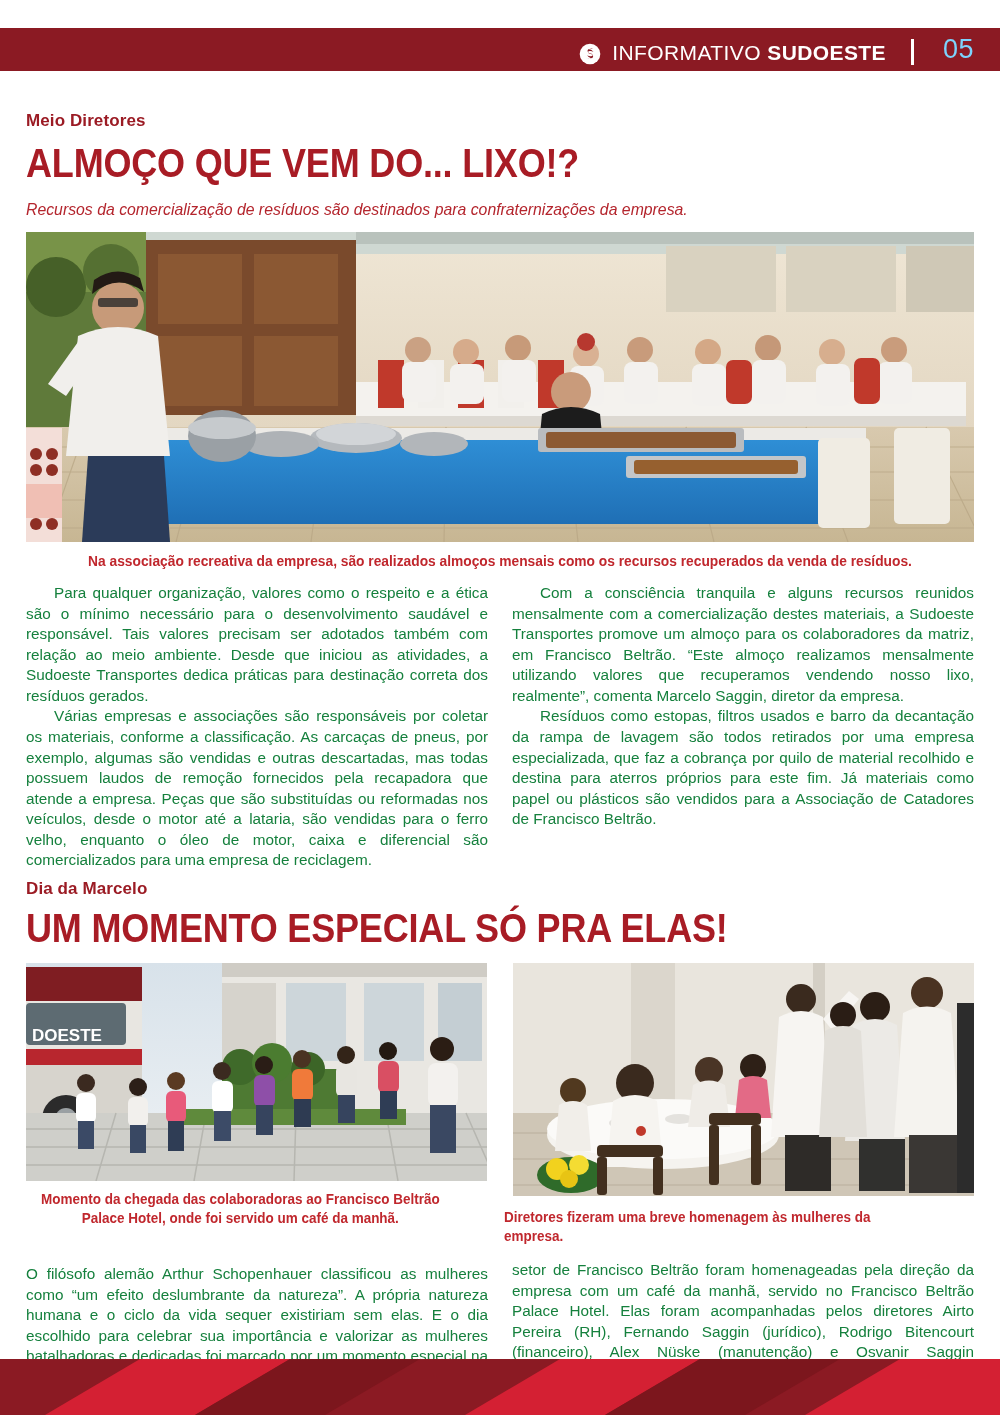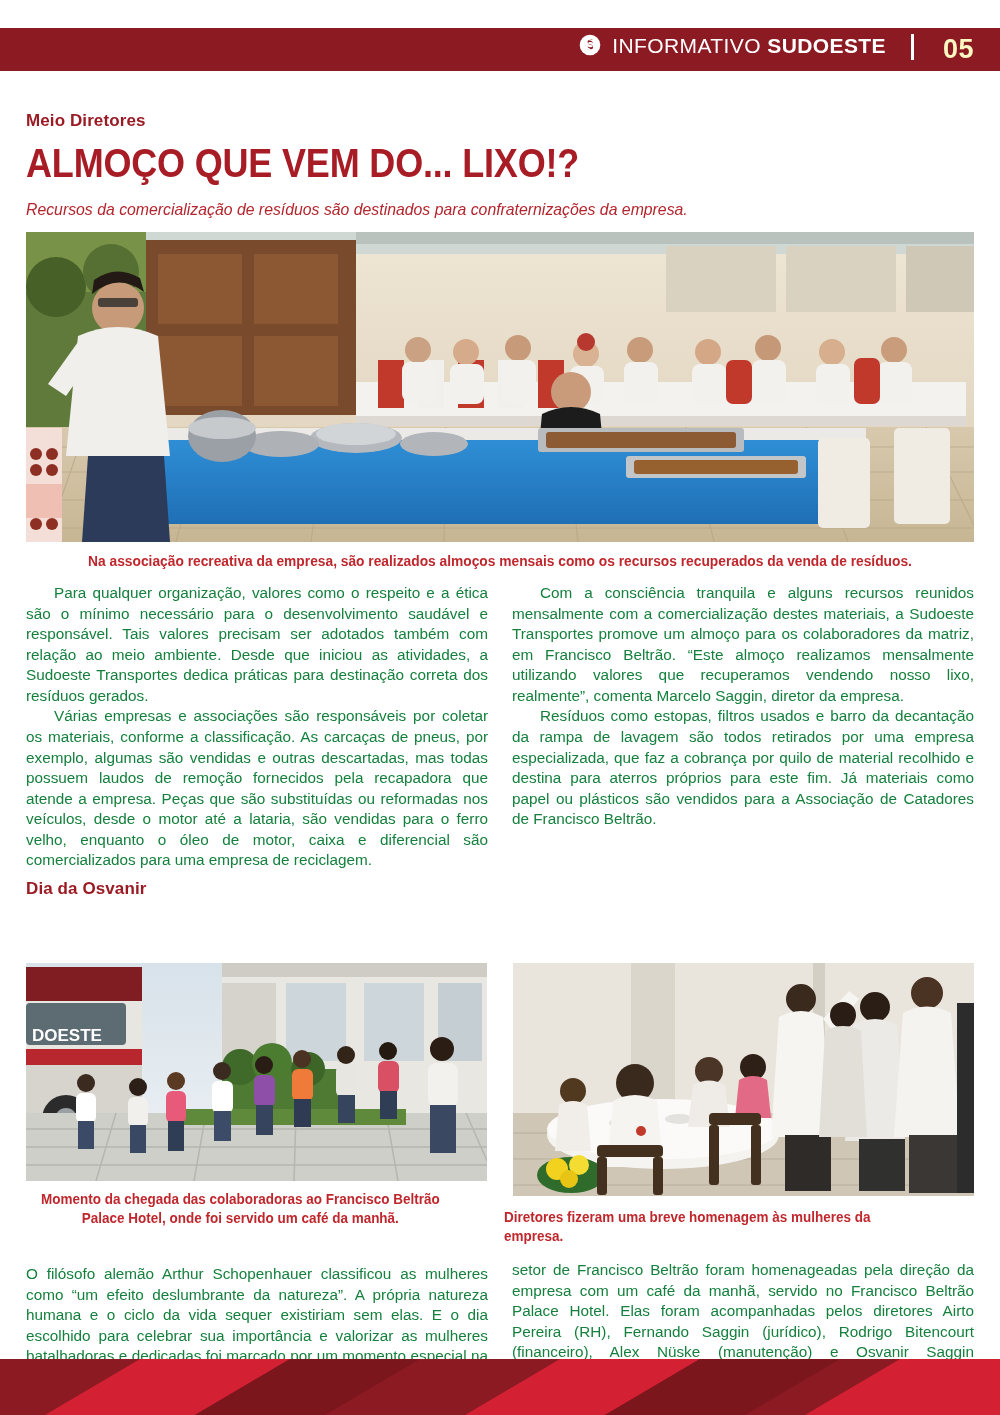--- a/index.html
+++ b/index.html
@@ -11,32 +11,32 @@
   }
   .page { position:relative; width:1000px; height:1415px; background:#fff; }
 
   
   .header-bar{
     position:absolute; left:0; top:28px; width:1000px; height:43px;
     background:#8B1A23;
     display:flex; align-items:center; justify-content:flex-end;
     padding-right:26px;
   }
-  .header-inner{ display:flex; align-items:flex-start; gap:11px; }
+  .header-inner{ display:flex; align-items:flex-end; gap:11px; }
   .logo-mark{ width:22px; height:22px; position:relative; display:block; }
   .header-title{
     color:#ffffff; font-size:21px; letter-spacing:.4px;
     font-family:"Liberation Sans", sans-serif; white-space:nowrap;
   }
   .header-title b{ font-weight:bold; }
   .header-sep{
     width:3px; height:26px; background:#ffffff; margin:0 18px 0 14px;
   }
   .header-page{
-    color:#fef9c3; font-size:27px; font-weight:bold; letter-spacing:.5px;
+    color:#7dd3fc; font-size:27px; font-weight:normal; letter-spacing:.5px;
   }
 
   
   .kicker{
     color:#9B1B24; font-size:17px; font-weight:bold;
     font-family:"Liberation Sans", sans-serif;
     letter-spacing:.1px;
   }
   .headline{
     color:#A81C25; font-weight:bold;
@@ -241,21 +241,24 @@
   <div class="col" style="left:26px;top:583px;">
     <p>Para qualquer organização, valores como o respeito e a ética são o mínimo necessário para o desenvolvimento saudável e responsável. Tais valores precisam ser adotados também com relação ao meio ambiente. Desde que iniciou as atividades, a Sudoeste Transportes dedica práticas para destinação correta dos resíduos gerados.</p>
     <p>Várias empresas e associações são responsáveis por coletar os materiais, conforme a classificação. As carcaças de pneus, por exemplo, algumas são vendidas e outras descartadas, mas todas possuem laudos de remoção fornecidos pela recapadora que atende a empresa. Peças que são substituídas ou reformadas nos veículos, desde o motor até a lataria, são vendidas para o ferro velho, enquanto o óleo de motor, caixa e diferencial são comercializados para uma empresa de reciclagem.</p>
   </div>
   <div class="col" style="left:512px;top:583px;">
     <p>Com a consciência tranquila e alguns recursos reunidos mensalmente com a comercialização destes materiais, a Sudoeste Transportes promove um almoço para os colaboradores da matriz, em Francisco Beltrão. “Este almoço realizamos mensalmente utilizando valores que recuperamos vendendo nosso lixo, realmente”, comenta Marcelo Saggin, diretor da empresa.</p>
     <p>Resíduos como estopas, filtros usados e barro da decantação da rampa de lavagem são todos retirados por uma empresa especializada, que faz a cobrança por quilo de material recolhido e destina para aterros próprios para este fim. Já materiais como papel ou plásticos são vendidos para a Associação de Catadores de Francisco Beltrão.</p>
   </div>
 
   <div style="position:absolute;left:26px;top:879px;">
-    <div class="kicker">Dia da Osvanir</div>
+    <div class="kicker">Dia da Marcelo</div>
+  </div>
+  <div style="position:absolute;left:26px;top:908px;width:940px;">
+    <div class="headline">UM MOMENTO ESPECIAL SÓ PRA ELAS!</div>
   </div>
 
   <div class="photo" style="left:26px;top:963px;width:461px;height:218px;">
     <svg viewBox="0 0 461 218" preserveAspectRatio="none" xmlns="http://www.w3.org/2000/svg">
       <defs>
         <linearGradient id="skyg" x1="0" y1="0" x2="0" y2="1">
           <stop offset="0%" stop-color="#d8e2ea"></stop>
             <stop offset="100%" stop-color="#eef2f5"></stop>
         </linearGradient>
       </defs>

